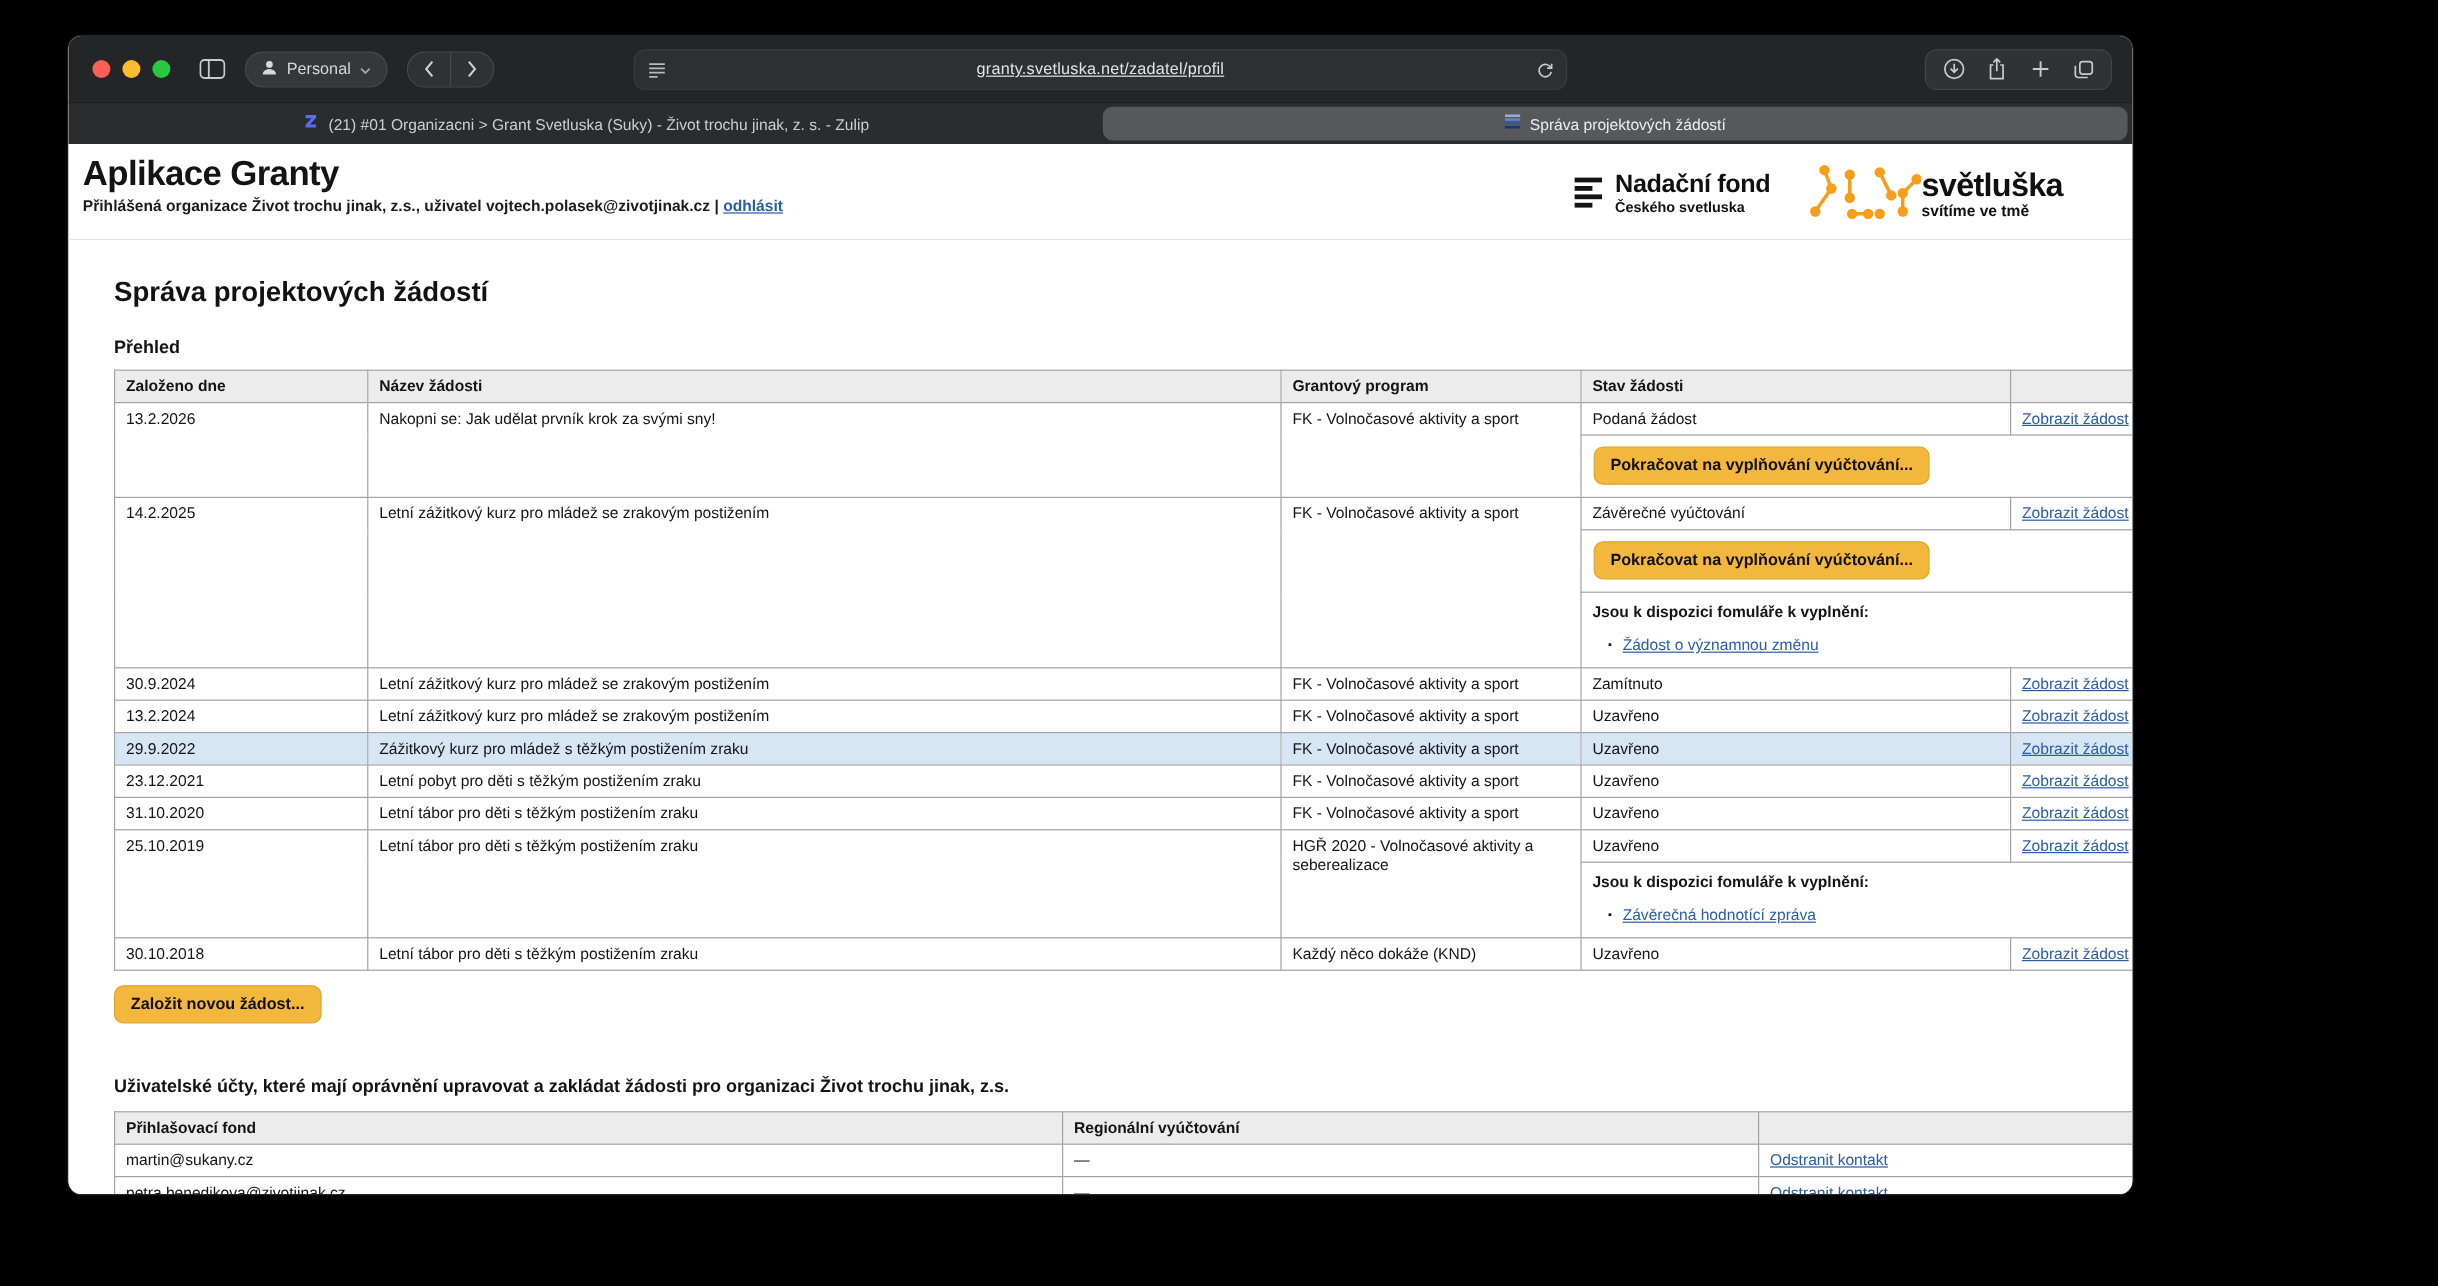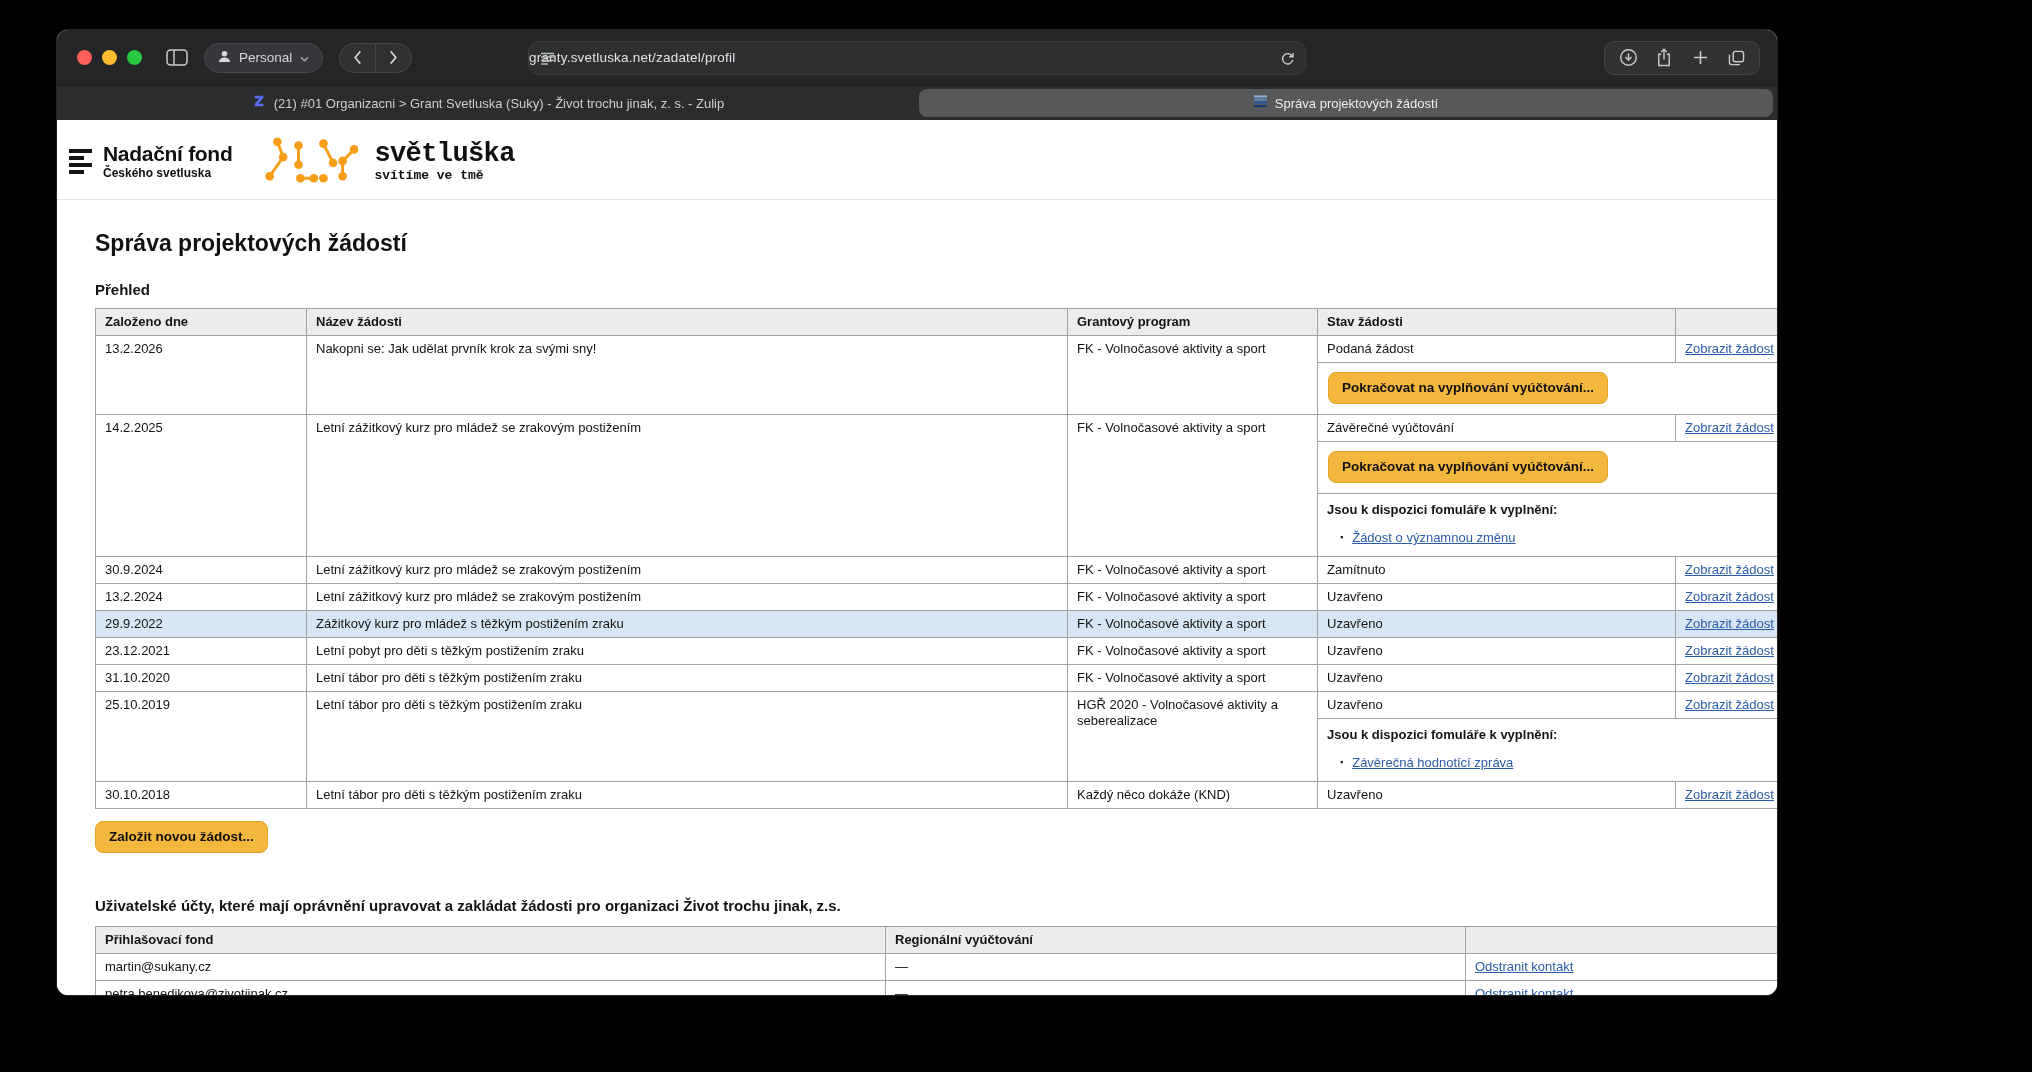--- a/index.html
+++ b/index.html
@@ -37,21 +37,21 @@
     display:flex;align-items:center;overflow:hidden;
   }
   .nav-group .nav-half{padding:0 13px;height:100%;display:flex;align-items:center;}
   .nav-group .sep{width:1px;align-self:stretch;background:#454749;}
   .url-field{
     position:absolute;left:50%;top:50%;transform:translate(-50%,-50%);
     width:778px;height:34px;background:#2d2f31;border:1px solid #3a3c3e;border-radius:10px;
     display:flex;align-items:center;color:#e3e4e6;font-size:13.5px;
   }
   .url-field .reader{position:absolute;left:11px;top:9px;}
-  .url-field .url-text{flex:1;text-align:left;letter-spacing:.2px;}
+  .url-field .url-text{flex:1;text-align:center;letter-spacing:.2px;text-decoration:underline;}
   .url-field .reload{position:absolute;right:10px;top:9px;}
   .actions-group{
     position:absolute;right:17px;top:50%;transform:translateY(-50%);
     height:34px;background:#303234;border:1px solid #414345;border-radius:10px;
     display:flex;align-items:center;padding:0 5px;
   }
   .actions-group .tb-btn{width:36px;height:34px;}
   
   .tabstrip{
     height:35px;flex:0 0 auto;background:#2a2c2d;border-top:1px solid #1d1e1f;
@@ -69,21 +69,21 @@
     display:flex;justify-content:space-between;align-items:flex-start;
     padding:9px 58px 10px 12px;border-bottom:1px solid #e4e4e4;flex:0 0 auto;
   }
   .app-title{font-size:29px;font-weight:700;color:#141414;line-height:33px;letter-spacing:-.5px;}
   .session-line{font-size:13px;font-weight:700;color:#1c1c1c;margin-top:2px;}
   .session-line a{color:var(--link);}
   .logos{display:flex;align-items:center;gap:30px;margin-top:5px;}
   .nf-logo{display:flex;align-items:flex-end;gap:9px;}
   .nf-text .l1{font-size:21px;font-weight:800;color:#101010;line-height:22px;letter-spacing:-.3px;}
   .nf-text .l2{font-size:12px;font-weight:700;color:#101010;margin-top:1px;}
-  .sv-logo{display:flex;align-items:center;gap:16px;font-family:Liberation Mono, monospace;}
+  .sv-logo{display:flex;align-items:center;}
   .sv-text .l1{font-size:27px;font-weight:800;color:#101010;line-height:27px;letter-spacing:-.6px;}
   .sv-text .l2{font-size:13px;font-weight:700;color:#101010;}
   .main{padding:0 48px 0 38px;flex:1;overflow:hidden;}
   .page-title{font-size:23px;font-weight:700;margin:30px 0 24px;color:#121212;}
   .overview-label{font-size:15px;font-weight:700;margin:0 0 10px;}
   table.data{border-collapse:collapse;width:100%;table-layout:fixed;font-size:13px;color:#141414;padding-left:44px;}
   table.data th,table.data td{
     border:1px solid #a2a2a2;padding:5px 9px;vertical-align:top;text-align:left;line-height:16px;
     overflow:hidden;
   }
@@ -216,20 +216,27 @@
             <rect y="10" width="13" height="2.1" fill="#173a75"></rect>
         </svg>
       </span>
       <span class="tab-title">Správa projektových žádostí</span>
     </div>
   </div>
 
   <div class="content">
 
     <div class="site-header">
+      <div>
+        <div class="app-title">Aplikace Granty</div>
+        <div class="session-line">
+          <span>Přihlášená organizace Život trochu jinak, z.s., uživatel vojtech.polasek@zivotjinak.cz |</span>
+          <a href="#">odhlásit</a>
+        </div>
+      </div>
       <div class="logos">
         <div class="nf-logo">
           <span>
             <svg width="25" height="28" viewBox="0 0 25 28" fill="#141414">
               <rect x="0" y="1" width="23" height="4"></rect>
                 <rect x="0" y="8" width="15" height="4"></rect>
               <rect x="0" y="15" width="23" height="4"></rect>
                 <rect x="0" y="22" width="15" height="4"></rect>
             </svg>
           </span>

